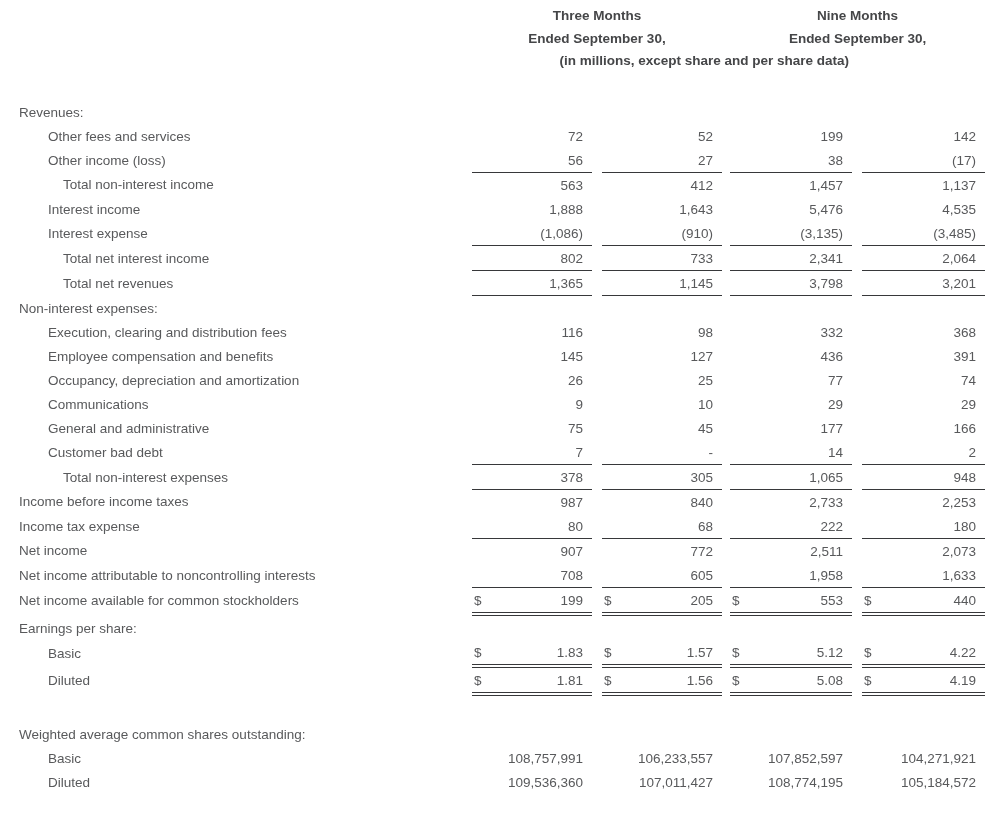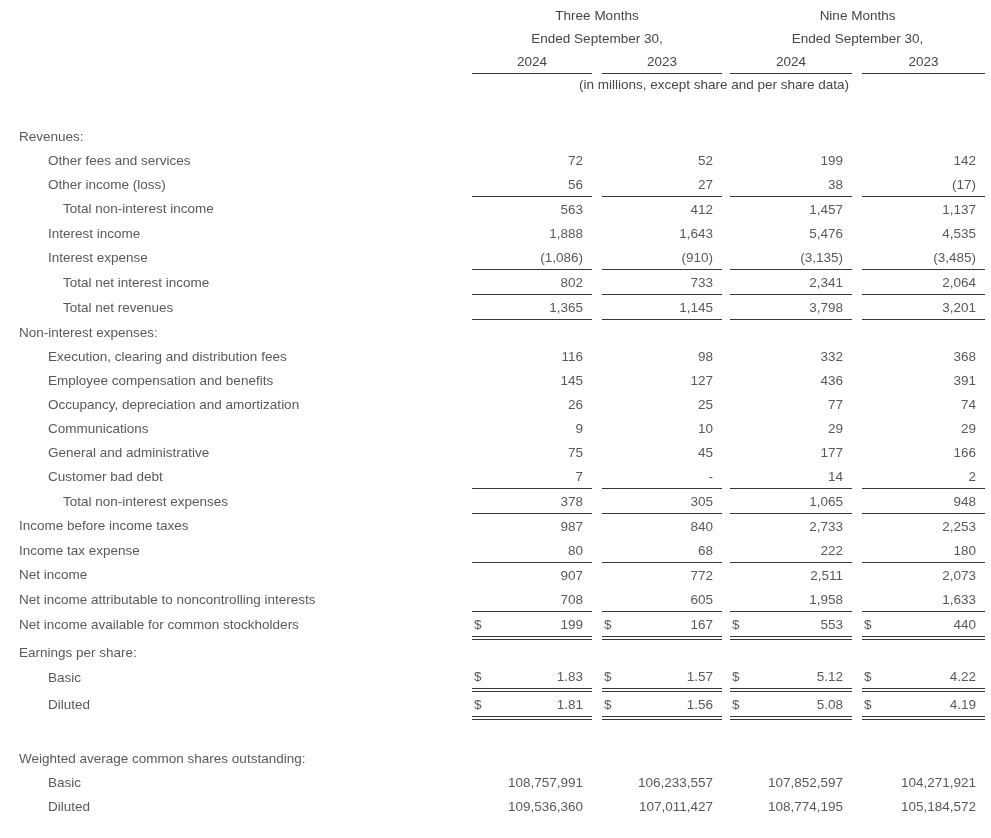--- a/index.html
+++ b/index.html
@@ -19,21 +19,21 @@
     width:967px;margin:4px 0 0 18px;
   }
   td{
     height:24px;padding:0;vertical-align:middle;
     white-space:nowrap;overflow:visible;
   }
   thead td{height:23px;}
   tr.units-row td{height:20px;}
   tr.hgap td{height:30px;}
   tr.spacer td{height:26px;}
-  .b{font-weight:normal;color:var(--bold);}
+  .b{font-weight:bold;color:var(--bold);}
   .center{text-align:center;}
   .yr{text-align:center;border-bottom:1px solid var(--rule);}
   .subtitle{text-align:right;padding-right:136px;}
   .d{text-align:left;padding-left:2px;}
   .v{text-align:right;padding-right:9px;}
   .ru{border-bottom:1px solid var(--rule);}
   .rd{border-bottom:4px double var(--rule);}
   .lbl{text-align:left;}
   .ind0{padding-left:1px;}
   .ind1{padding-left:30px;}
@@ -63,30 +63,20 @@
       <td colspan="5" class="b center">Three Months</td>
       <td></td>
       <td colspan="5" class="b center">Nine Months</td>
     </tr>
     <tr>
       <td></td>
       <td colspan="5" class="b center">Ended September 30,</td>
       <td></td>
       <td colspan="5" class="b center">Ended September 30,</td>
     </tr>
-    <tr>
-      <td></td>
-      <td colspan="2" class="b yr">2024</td>
-      <td></td>
-      <td colspan="2" class="b yr">2023</td>
-      <td></td>
-      <td colspan="2" class="b yr">2024</td>
-      <td></td>
-      <td colspan="2" class="b yr">2023</td>
-    </tr>
     <tr class="units-row">
       <td></td>
       <td colspan="11" class="b subtitle">(in millions, except share and per share data)</td>
     </tr>
     <tr class="hgap">
       <td colspan="12"></td>
     </tr>
   </thead>
   <tbody>
       <tr>
@@ -346,21 +336,21 @@
         <td class="gapcol"></td>
         <td class="d ru"></td>
         <td class="v ru">1,633</td>
       </tr>
       <tr>
         <td class="lbl ind0">Net income available for common stockholders</td>
         <td class="d rd">$</td>
         <td class="v rd">199</td>
         <td class="gapcol"></td>
         <td class="d rd">$</td>
-        <td class="v rd">167</td>
+        <td class="v rd">205</td>
         <td class="gapcol"></td>
         <td class="d rd">$</td>
         <td class="v rd">553</td>
         <td class="gapcol"></td>
         <td class="d rd">$</td>
         <td class="v rd">440</td>
       </tr>
       <tr>
         <td class="lbl ind0" colspan="12">Earnings per share:</td>
       </tr>

